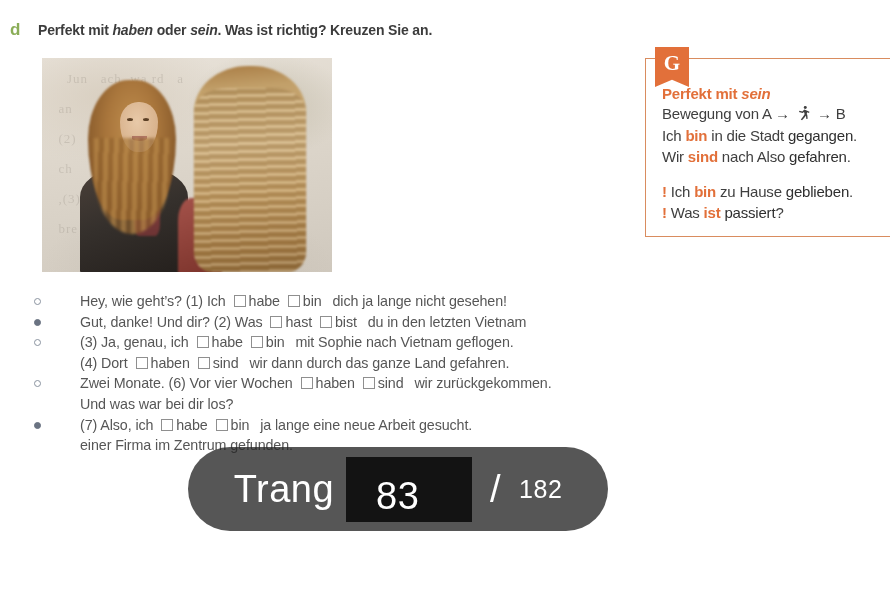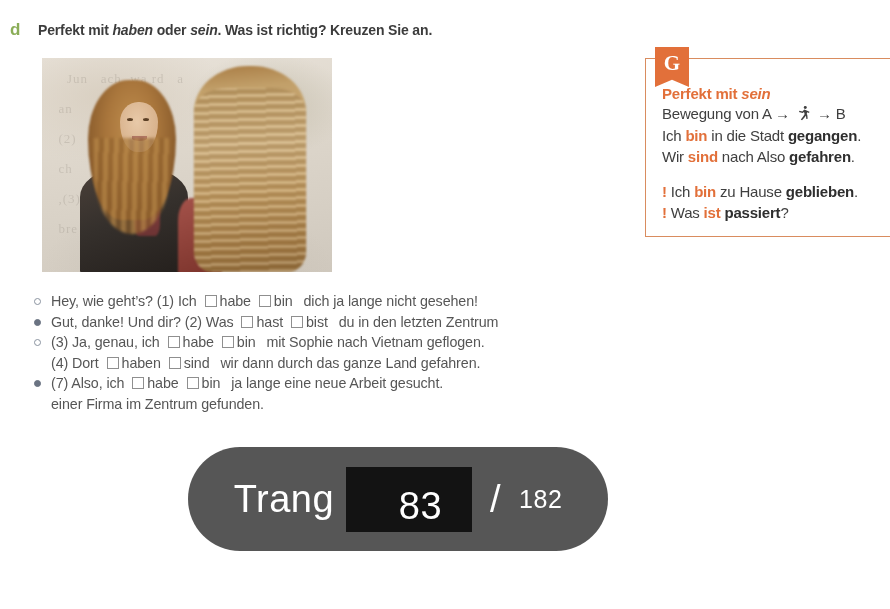--- a/index.html
+++ b/index.html
@@ -193,21 +193,21 @@
   }
   #grammar-title .it { font-style: italic; }
   .g-line {
     font-size: 15px;
     line-height: 21.5px;
     color: #3f3f3f;
     letter-spacing: -0.2px;
     white-space: nowrap;
   }
   .g-line .hl { color: #e2703a; font-weight: bold; }
-  .g-line .bd { font-weight: bold; color: #2f2f2f; }
+  .g-line .bd { font-weight: normal; color: #2f2f2f; }
   .g-line .excl { color: #e2703a; font-weight: bold; }
   .g-gap { height: 13px; }
   .arrow { letter-spacing: 0; }
   #run-icon {
     display: inline-block;
     width: 17px;
     height: 17px;
     vertical-align: -3px;
     margin: 0 1px;
   }
@@ -220,20 +220,21 @@
     width: 660px;
     font-size: 14.3px;
     line-height: 20.6px;
     color: #565656;
     letter-spacing: -0.1px;
   }
   .d-line {
     display: flex;
     align-items: flex-start;
     margin-bottom: 0;
+    gap: 29px;
   }
   .d-bullet {
     width: 17px;
     flex: 0 0 17px;
     padding-top: 7px;
   }
   .d-bullet i {
     display: block;
     width: 7px;
     height: 7px;
@@ -254,39 +255,39 @@
     margin: 0 3px 0 4px;
   }
   .sp { display: inline-block; width: 7px; }
 
   
   #page-overlay {
     position: absolute;
     left: 188px;
     top: 447px;
     width: 420px;
-    height: 104px;
+    height: 84px;
     border-radius: 53px;
     background: rgba(38,38,38,0.78);
     display: flex;
     align-items: center;
     justify-content: center;
     gap: 12px;
     color: #ffffff;
     font-size: 38px;
     letter-spacing: 0.5px;
   }
   #page-label { font-size: 38px; }
   #page-input {
     background: rgba(0,0,0,0.78);
     color: #ffffff;
     font-size: 38px;
     padding: 18px 30px 4px 30px;
     min-width: 66px;
-    text-align: right;
+    text-align: left;
     border: none;
   }
   #page-sep { font-size: 38px; padding: 0 6px; }
   #page-total { font-size: 25px; }
 </style>
 </head>
 <body>
 
 <div id="task-heading">
   <div id="task-letter">d</div>
@@ -363,30 +364,39 @@
       </div>
       <div class="d-text">
         <div><span>Hey, wie geht’s? (1) Ich</span> <span class="cb"></span><span>habe</span> <span class="cb"></span><span>bin</span> <span class="sp"></span><span>dich ja lange nicht gesehen!</span> </div>
       </div>
     </div>
     <div class="d-line">
       <div class="d-bullet filled">
         <i></i>
       </div>
       <div class="d-text">
-        <div><span>Gut, danke! Und dir? (2) Was</span> <span class="cb"></span><span>hast</span> <span class="cb"></span><span>bist</span> <span class="sp"></span><span>du in den letzten Zentrum</span> </div>
+        <div><span>Gut, danke! Und dir? (2) Was</span> <span class="cb"></span><span>hast</span> <span class="cb"></span><span>bist</span> <span class="sp"></span><span>du in den letzten Vietnam</span> </div>
       </div>
     </div>
     <div class="d-line">
       <div class="d-bullet">
         <i></i>
       </div>
       <div class="d-text">
         <div><span>(3) Ja, genau, ich</span> <span class="cb"></span><span>habe</span> <span class="cb"></span><span>bin</span> <span class="sp"></span><span>mit Sophie nach Vietnam geflogen.</span> </div>
         <div class="cont"><span>(4) Dort</span> <span class="cb"></span><span>haben</span> <span class="cb"></span><span>sind</span> <span class="sp"></span><span>wir dann durch das ganze Land gefahren.</span> </div>
+      </div>
+    </div>
+    <div class="d-line">
+      <div class="d-bullet">
+        <i></i>
+      </div>
+      <div class="d-text">
+        <div><span>Zwei Monate. (6) Vor vier Wochen</span> <span class="cb"></span><span>haben</span> <span class="cb"></span><span>sind</span> <span class="sp"></span><span>wir zurückgekommen.</span> </div>
+        <div class="cont">Und was war bei dir los?</div>
       </div>
     </div>
     <div class="d-line">
       <div class="d-bullet filled">
         <i></i>
       </div>
       <div class="d-text">
         <div><span>(7) Also, ich</span> <span class="cb"></span><span>habe</span> <span class="cb"></span><span>bin</span> <span class="sp"></span><span>ja lange eine neue Arbeit gesucht.</span> </div>
         <div class="cont">einer Firma im Zentrum gefunden.</div>
       </div>

